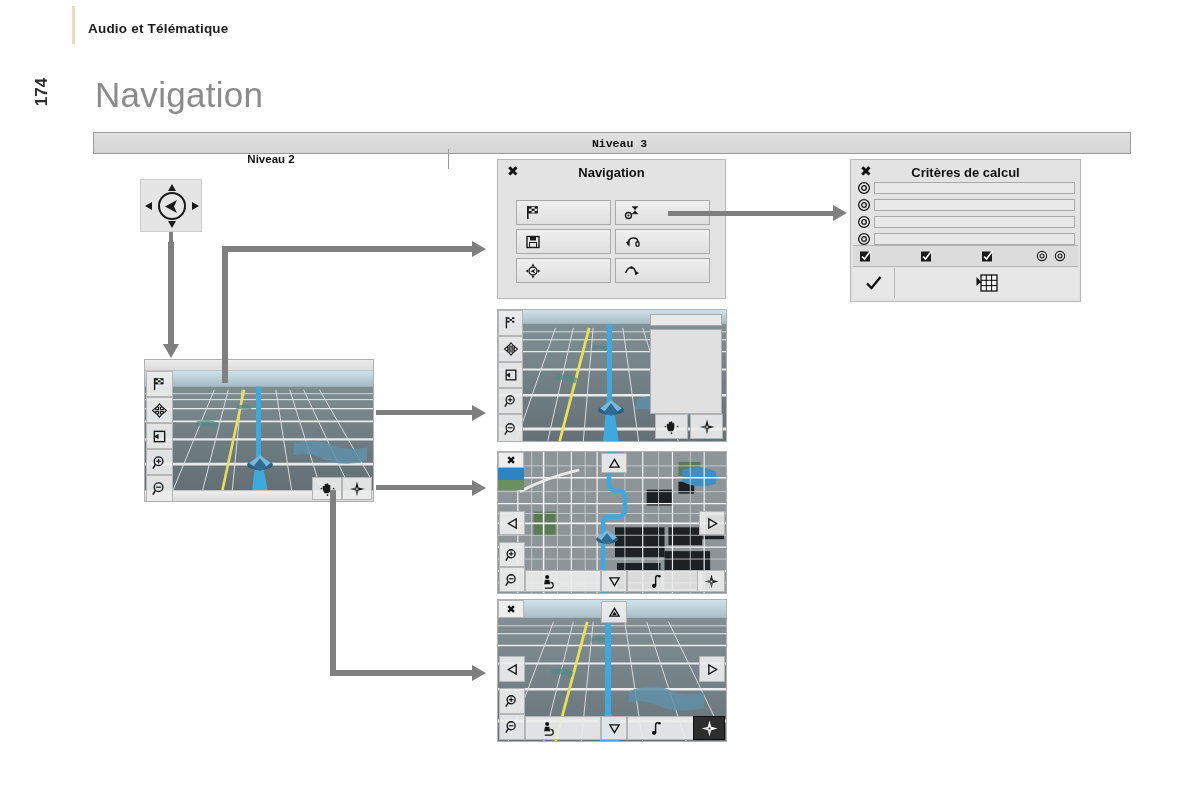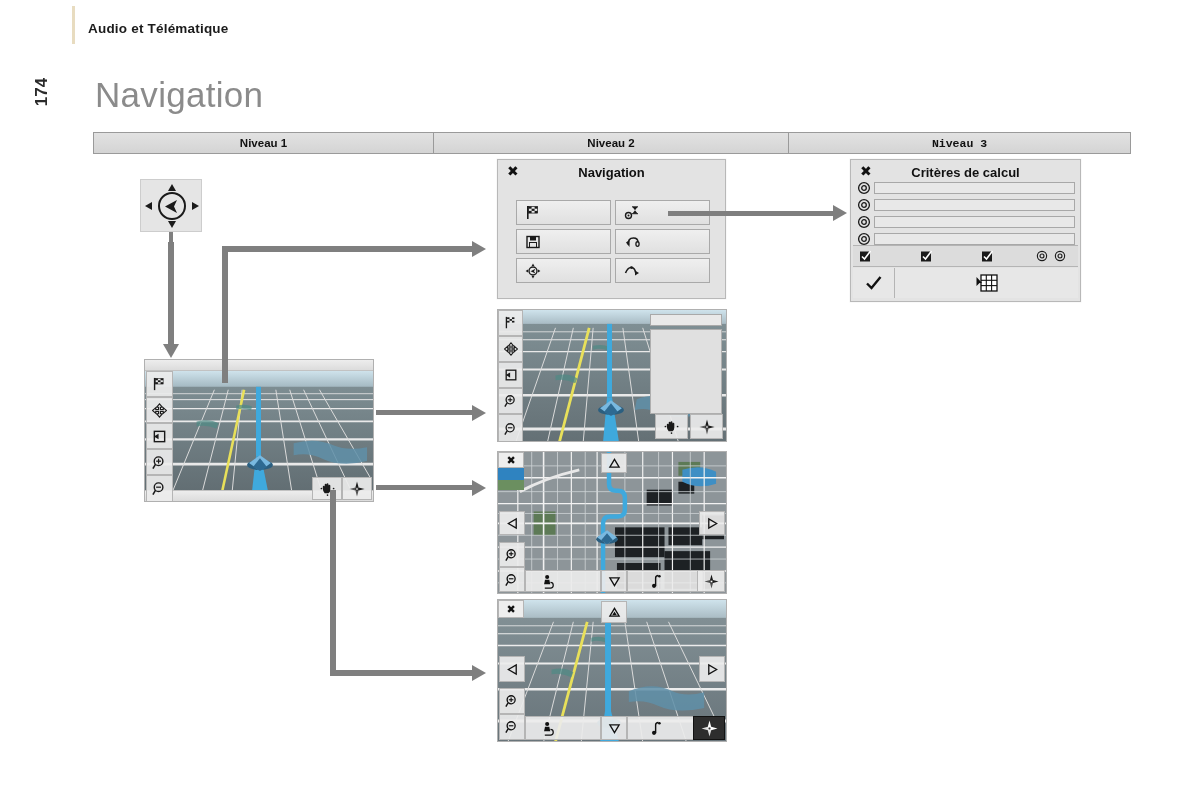--- a/index.html
+++ b/index.html
@@ -43,21 +43,21 @@
     border: 1px solid #9a9a9a;
     background: linear-gradient(#e2e2e2, #d4d4d4);
   }
   .niveau-cell {
     display: flex; align-items: center; justify-content: center;
     font-size: 11.5px; font-weight: bold; color: #111;
     border-right: 1px solid #9a9a9a; height: 100%;
   }
   .niveau-cell:last-child { border-right: none; font-family: Liberation Mono, monospace; }
   .niveau-cell.c1 { width: 340px; }
-  .niveau-cell.c2 { width: 355px; }
+  .niveau-cell.c2 { width: 355px; margin-top: 16px; }
   .niveau-cell.c3 { width: 341px; }
 
   
   .panel {
     position: absolute;
     background: #e3e3e3;
     border: 1px solid #b8b8b8;
     box-shadow: 0 0 0 0.5px rgba(0,0,0,.05);
   }
   .menu-title {
@@ -156,21 +156,20 @@
 <body>
 
 <div id="page">
 
   <div class="header-rule"></div>
   <div class="header-title">Audio et Télématique</div>
   <div class="page-number">174</div>
   <div class="page-heading">Navigation</div>
 
   <div class="niveau-bar">
-    <div class="niveau-cell c1">Niveau 1</div>
     <div class="niveau-cell c2">Niveau 2</div>
     <div class="niveau-cell c3">Niveau 3</div>
   </div>
 
   <div class="dpad" style="left:140px;top:179px;width:62px;height:53px;">
     <svg width="62" height="53" viewBox="0 0 62 53">
       <circle cx="31" cy="26" r="13" fill="none" stroke="#1a1a1a" stroke-width="2"></circle>
       <path d="M36 20 L24 26.5 L36 33 L33 26.5 Z" fill="#1a1a1a"></path>
       <path d="M31 4 L35 11 L27 11 Z" fill="#1a1a1a"></path>
       <path d="M31 48 L35 41 L27 41 Z" fill="#1a1a1a"></path>

